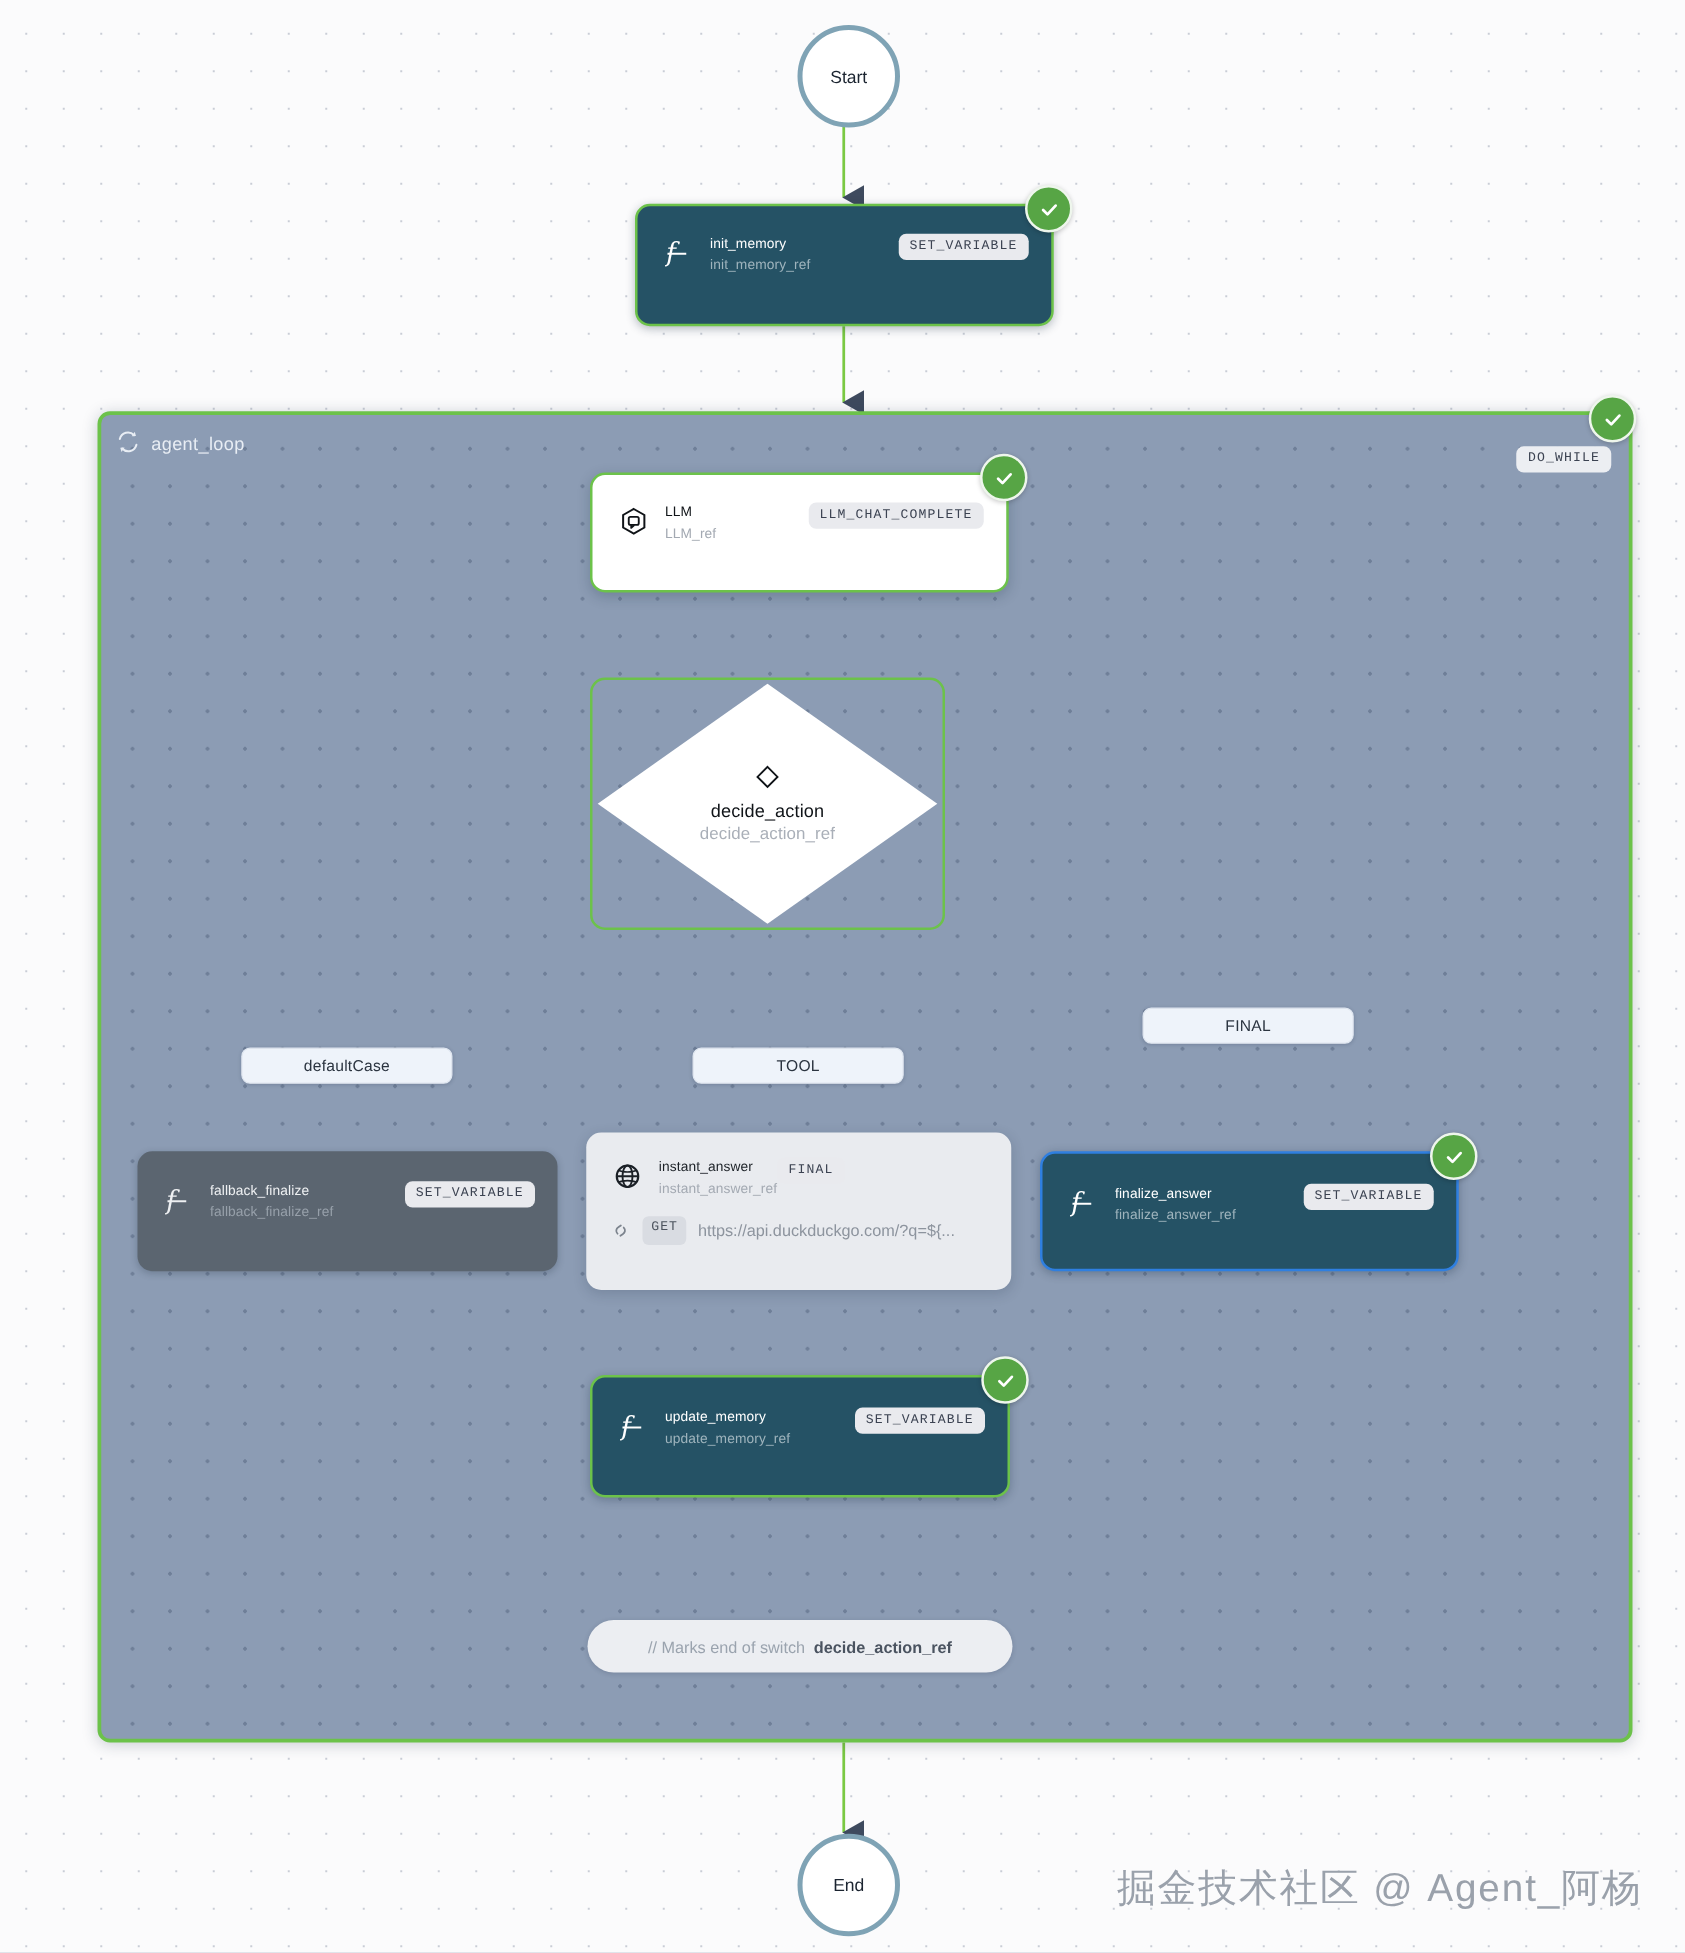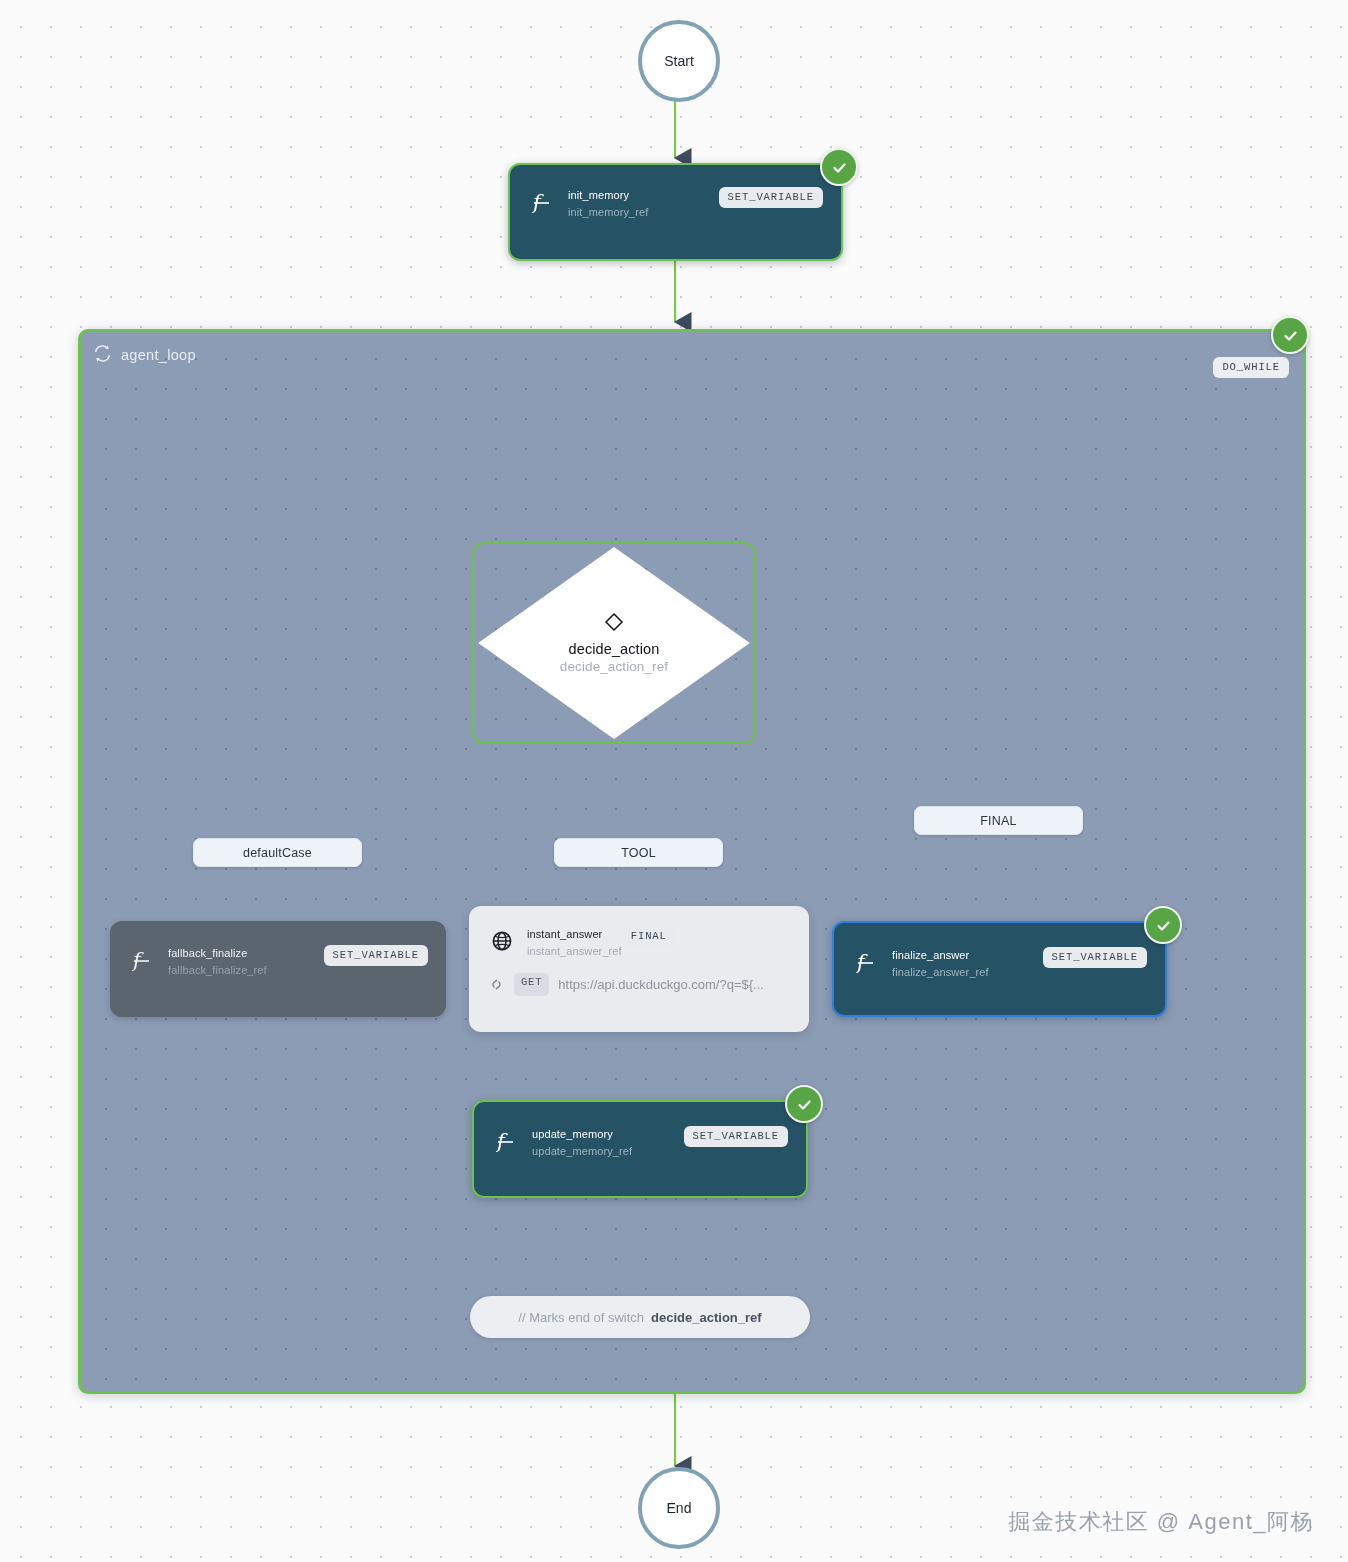--- a/index.html
+++ b/index.html
@@ -138,21 +138,21 @@
   .url-row .chain{width:18px;display:flex;justify-content:center;}
   .method{
     font-size:10.5px;letter-spacing:.8px;background:#d9dce2;color:#4c535e;
     padding:3px 7px 8px;border-radius:5px;font-family:"Liberation Mono",monospace;
   }
   .url-txt{font-size:13px;color:#8d949e;white-space:nowrap;overflow:hidden;}
 
   #edges{position:absolute;left:0;top:0;width:1348px;height:1562px;pointer-events:none;}
   #watermark{
     position:absolute;right:34px;top:1490px;
-    font-size:22px;color:#9aa1ab;letter-spacing:1.5px;white-space:nowrap;margin-top:17px;
+    font-size:31px;color:#9aa1ab;letter-spacing:1.5px;white-space:nowrap;
   }
 </style>
 </head>
 <body>
 
 <div id="canvas">
 
   <svg id="edges" viewBox="0 0 1348 1562">
     <defs>
       <marker id="arrG" markerWidth="9" markerHeight="9" refX="4.5" refY="7.5" orient="auto">
@@ -236,20 +236,43 @@
     <div id="do-while">
       <span class="badge">DO_WHILE</span>
     </div>
   </div>
   <div class="ok-badge" style="left:1271px;top:316px;">
     <svg width="17" height="17" viewBox="0 0 17 17">
         <path d="M3.5,9 L7,12.5 L13.5,5.5" stroke="#ffffff" stroke-width="2.2" fill="none" stroke-linecap="round" stroke-linejoin="round"></path>
       </svg>
   </div>
 
+  <div class="node n-white" style="left:472px;top:378px;width:335px;height:96px;padding:22px 18px;">
+    <div class="node-row" style="justify-content:space-between;">
+      <div class="node-row">
+        <span class="glyph">
+          <svg width="24" height="24" viewBox="0 0 24 24">
+            <path d="M12,2.2 L20.5,7 L20.5,17 L12,21.8 L3.5,17 L3.5,7 Z" stroke="#101418" stroke-width="1.6" fill="none"></path>
+            <rect x="8" y="8.5" width="8" height="6.4" rx="1.3" stroke="#101418" stroke-width="1.5" fill="none"></rect>
+            <path d="M10,15 L10,17.3 L12.4,15" stroke="#101418" stroke-width="1.5" fill="none" stroke-linejoin="round"></path>
+          </svg>
+        </span>
+        <span class="titles">
+          <span class="n-title">LLM</span>
+          <span class="n-ref">LLM_ref</span>
+        </span>
+      </div>
+      <span class="badge">LLM_CHAT_COMPLETE</span>
+    </div>
+    <div class="ok-badge" style="right:-17px;top:-17px;">
+      <svg width="17" height="17" viewBox="0 0 17 17">
+          <path d="M3.5,9 L7,12.5 L13.5,5.5" stroke="#ffffff" stroke-width="2.2" fill="none" stroke-linecap="round" stroke-linejoin="round"></path>
+        </svg>
+    </div>
+  </div>
 
   <div id="decide-wrap">
     <svg id="decide-diamond" viewBox="0 0 336 202" preserveAspectRatio="none">
       <path d="M168,3 L331,101 L168,199 L5,101 Z" fill="#ffffff"></path>
     </svg>
     <div id="decide-label">
       <div class="d-glyph">
         <svg width="22" height="22" viewBox="0 0 22 22">
             <path d="M11,3 L19,11 L11,19 L3,11 Z" stroke="#101418" stroke-width="1.5" fill="none"></path>
           </svg>

